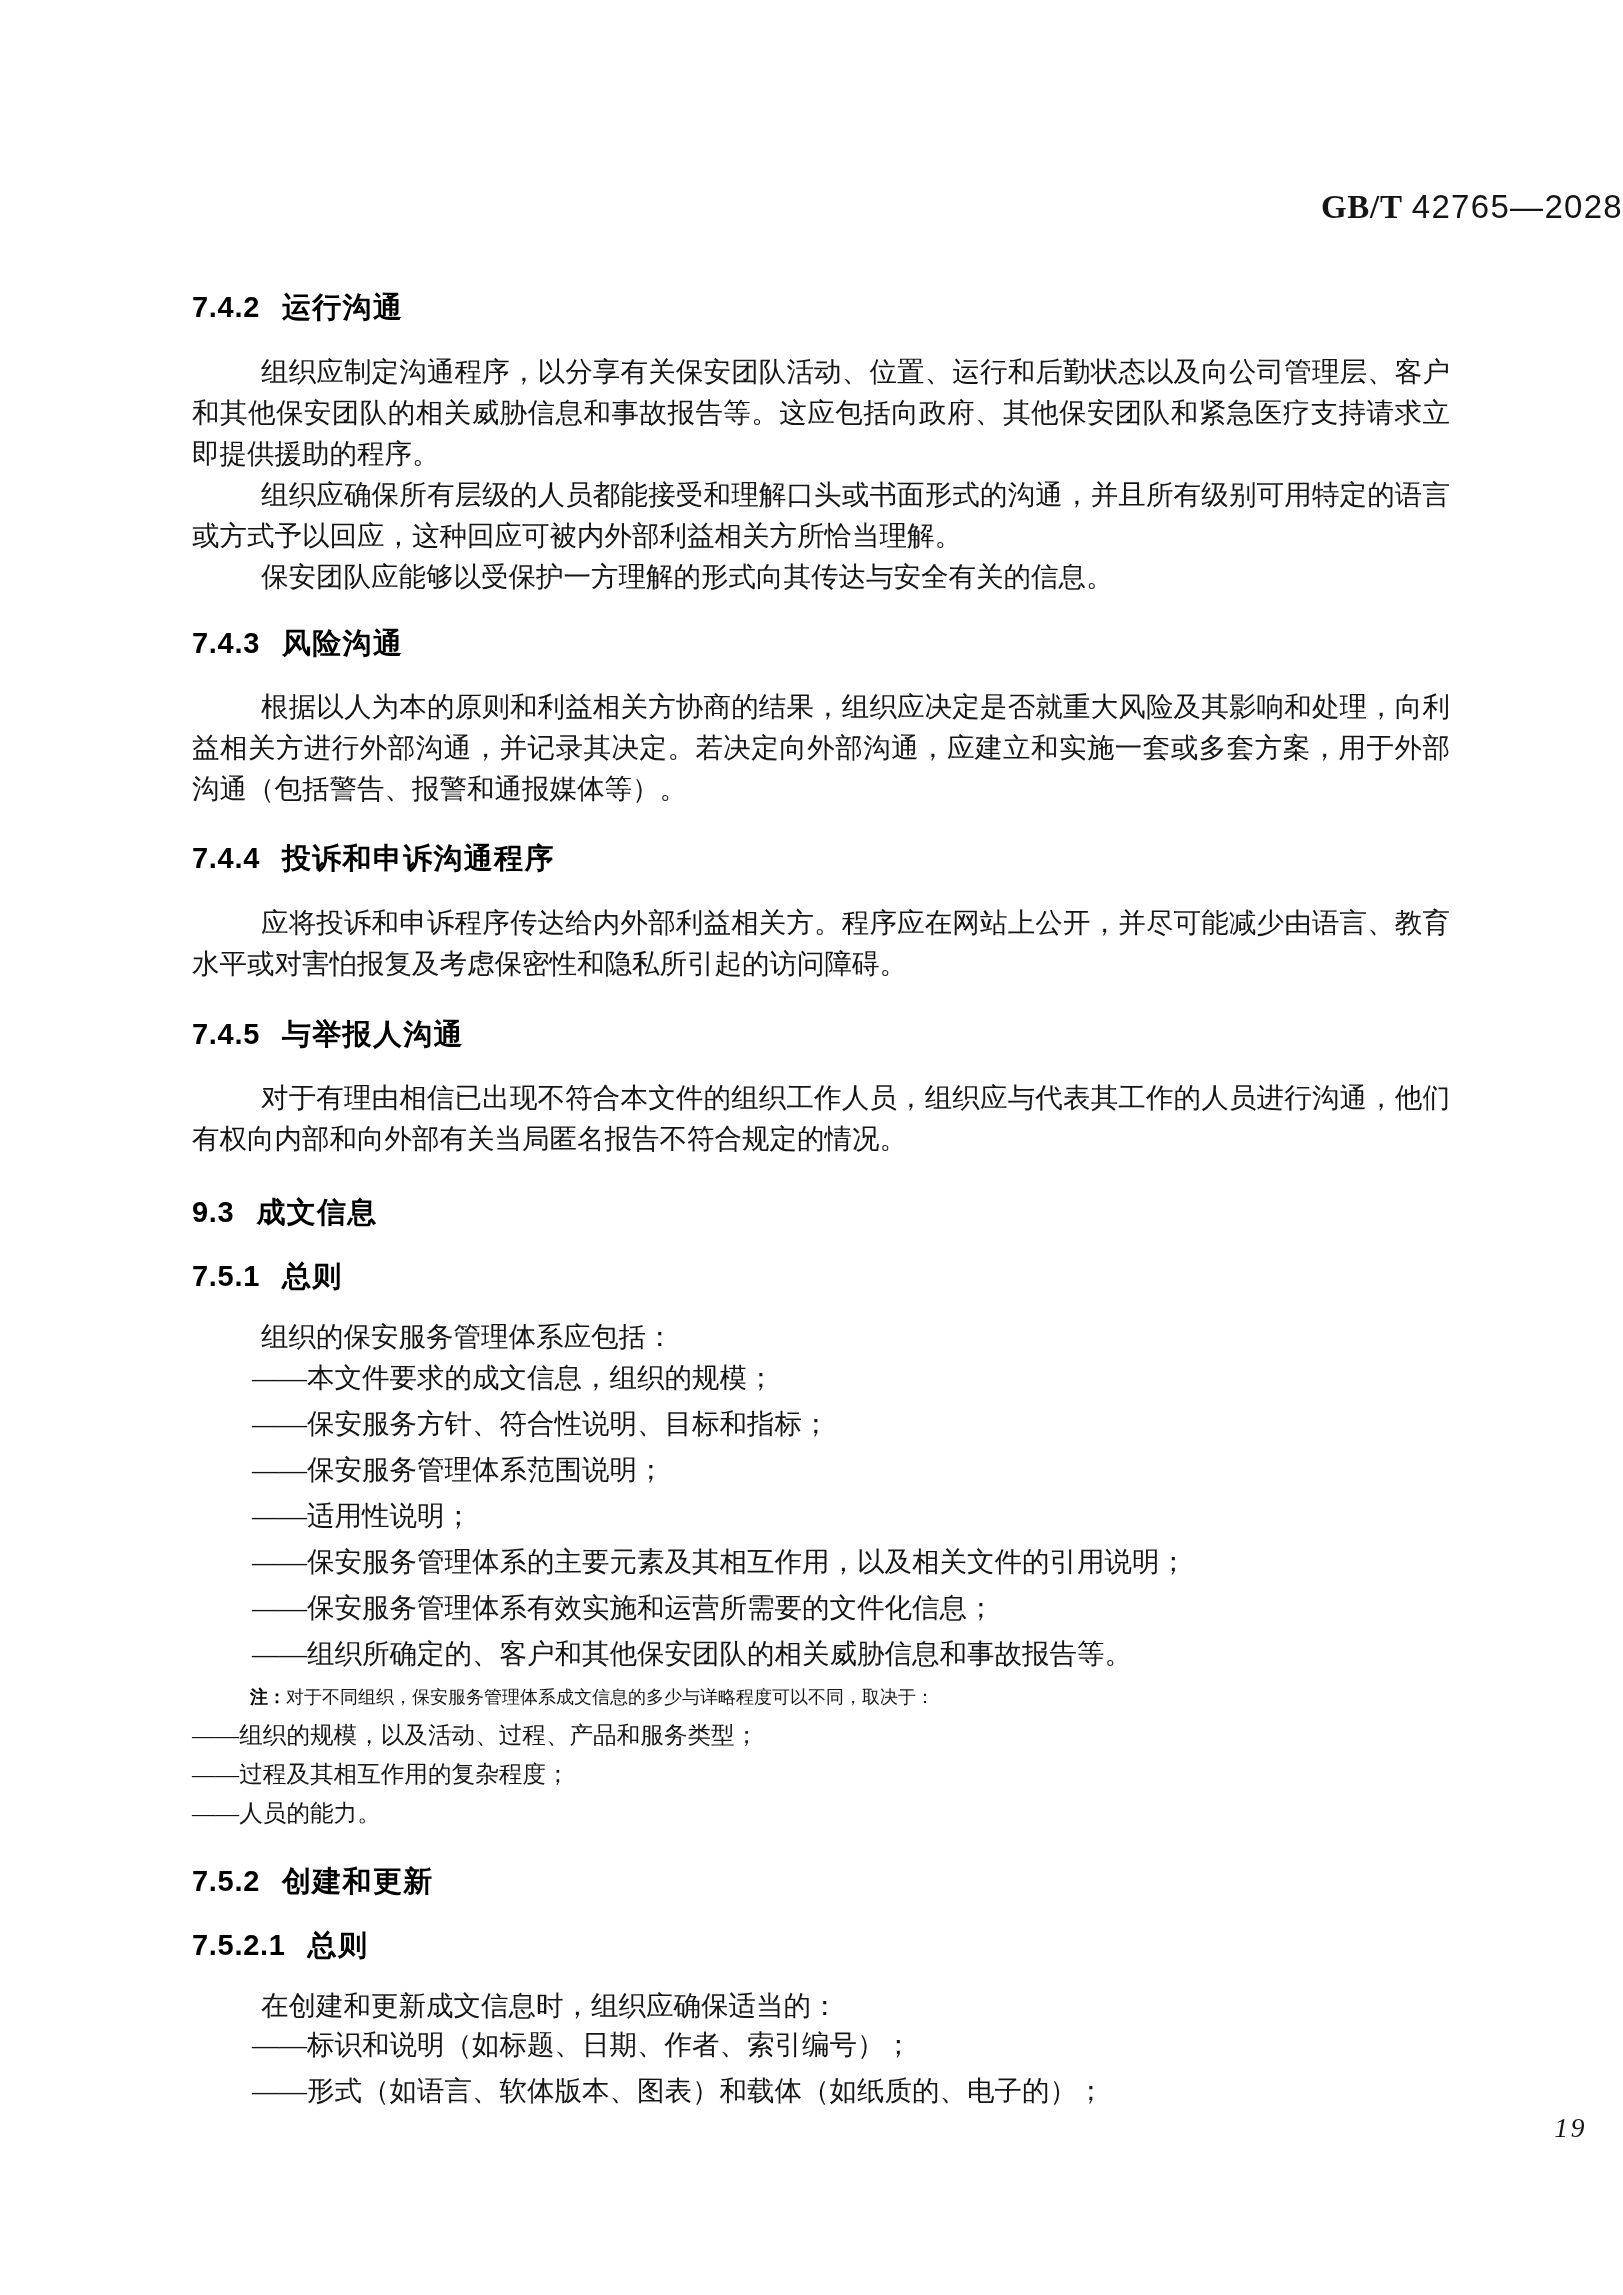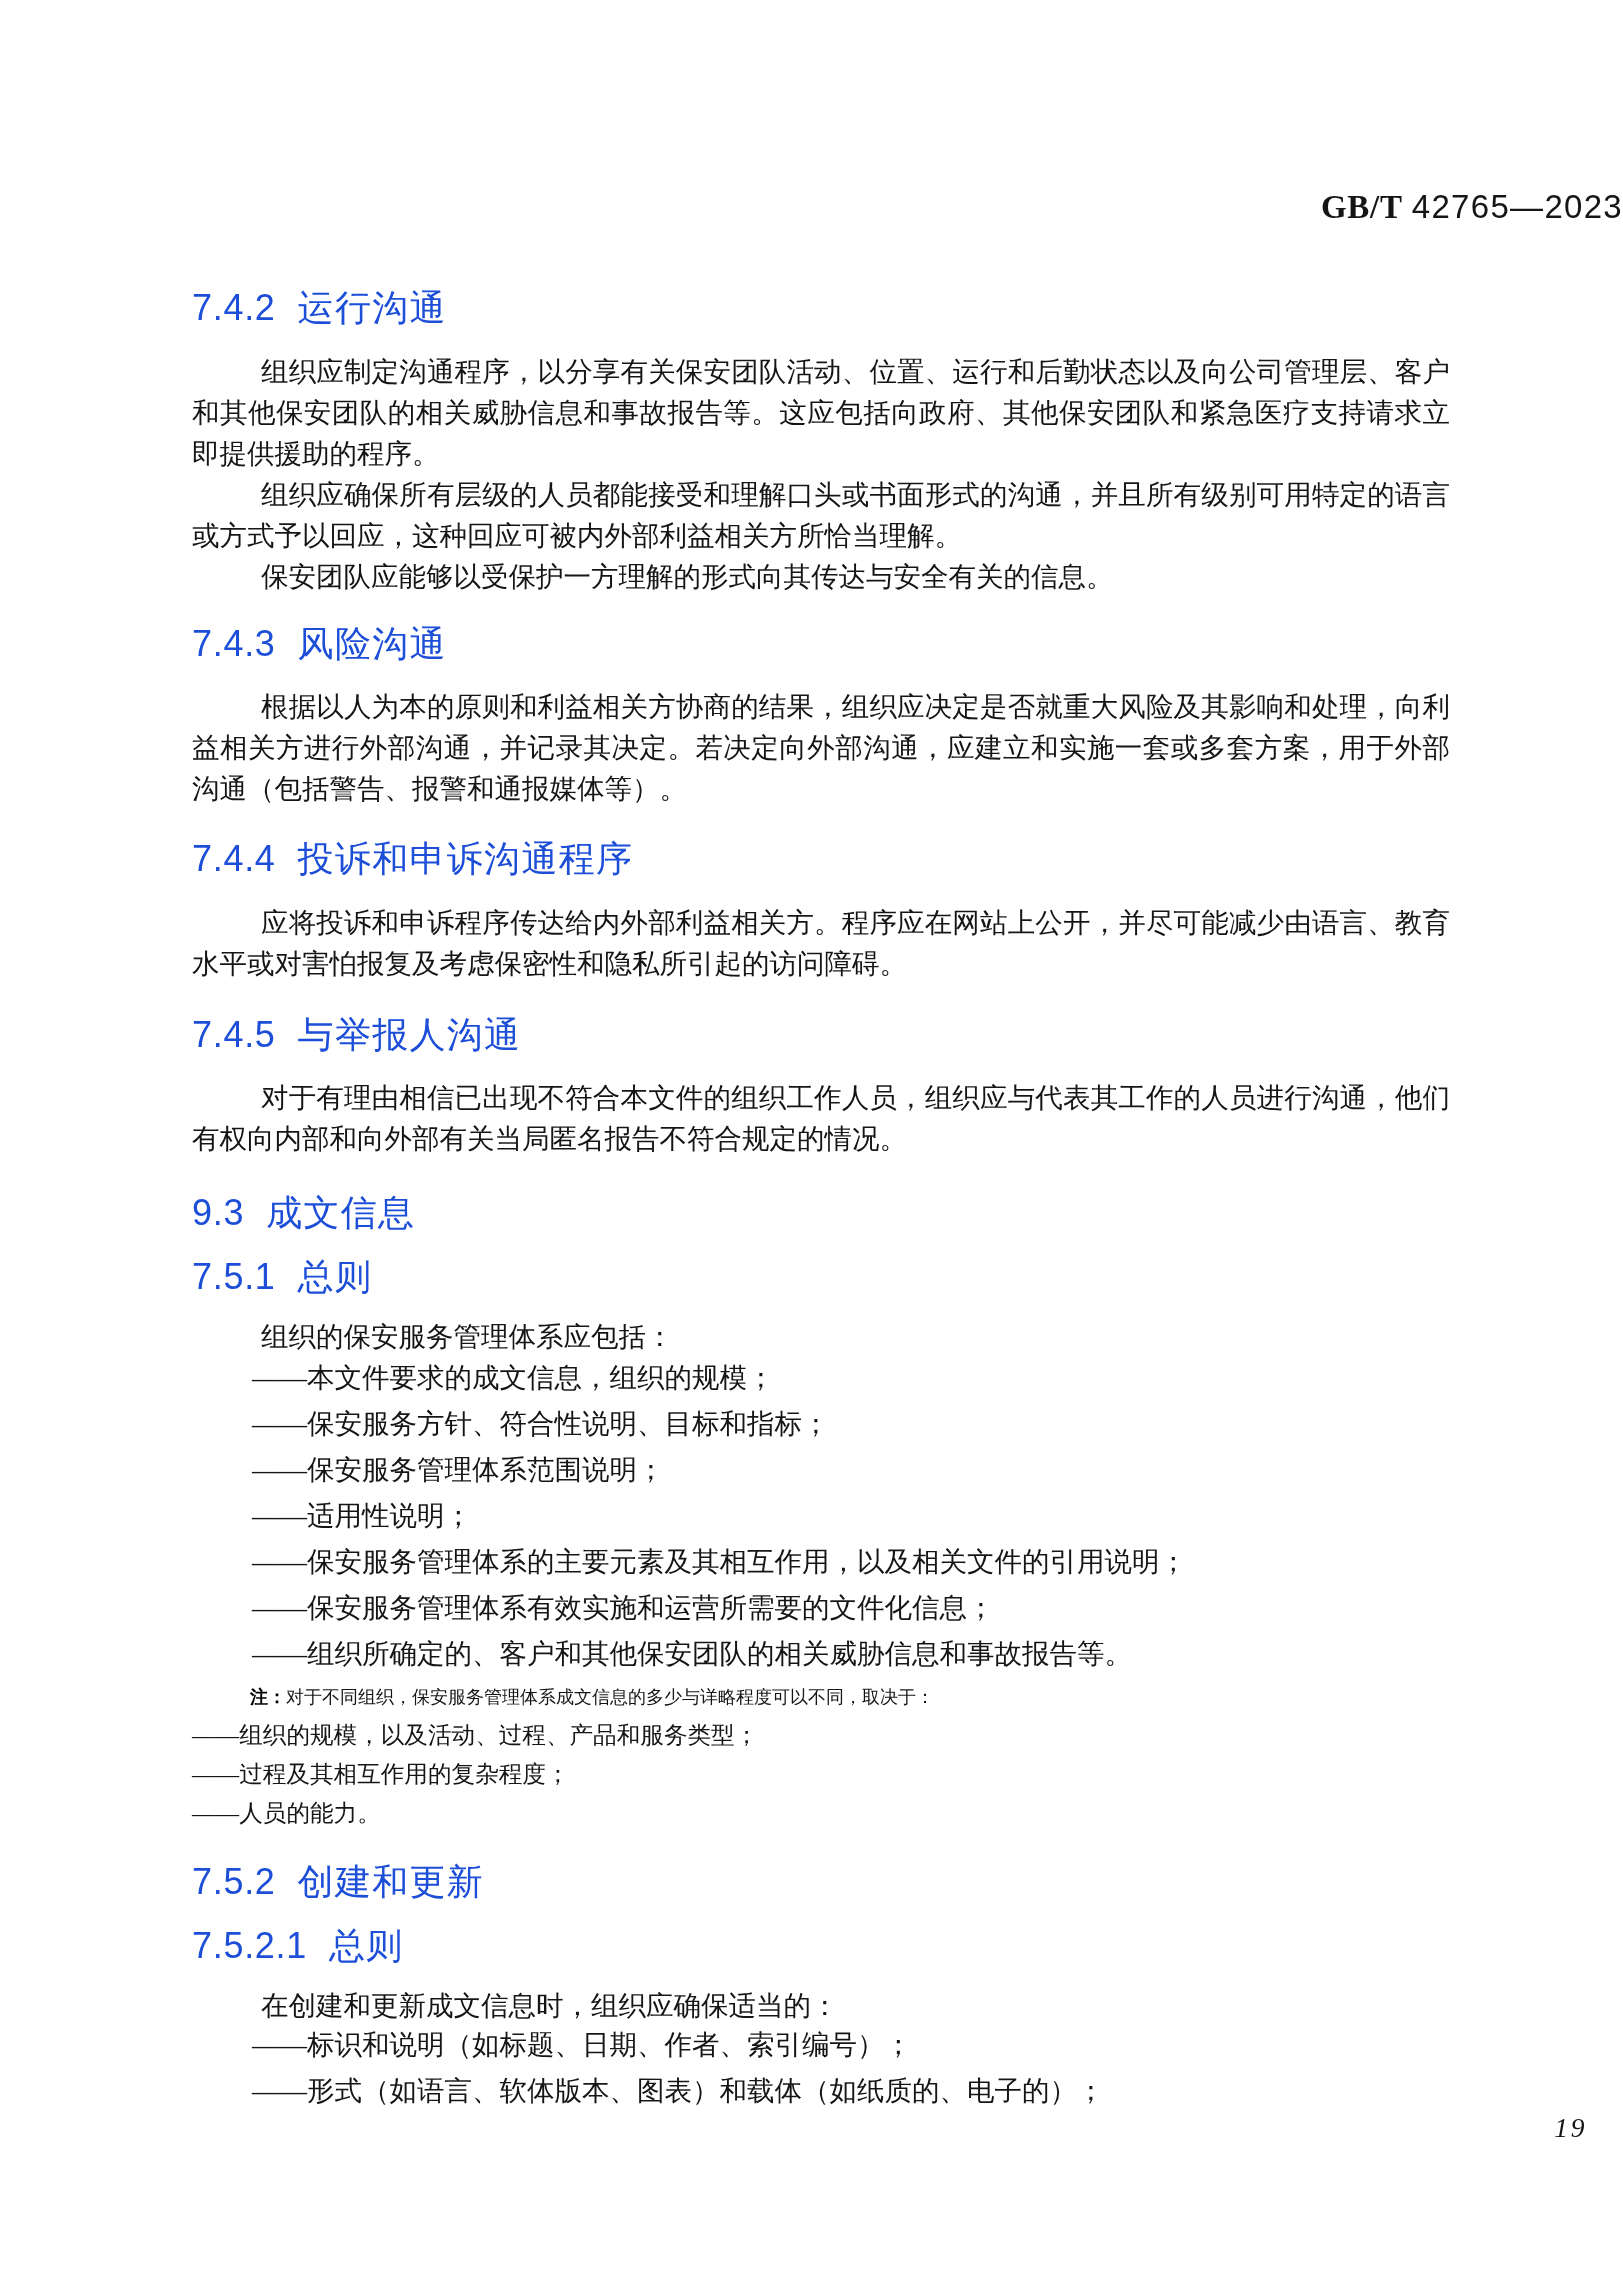--- a/index.html
+++ b/index.html
@@ -20,21 +20,21 @@
     font-family:Liberation Serif, serif;
     font-weight:bold;font-size:33px;letter-spacing:0.7px;
   }
   .doc-header .code-number{
     font-family:"Liberation Sans","DejaVu Sans",sans-serif;
     font-weight:500;font-size:33px;letter-spacing:1.3px;margin-left:9.2px;
   }
   .heading{
     position:absolute;left:0;width:100%;
     font-family:"Liberation Sans","DejaVu Sans",sans-serif;
-    font-weight:normal;font-size:36px;line-height:31px;color:#1d4ed8;
+    font-weight:bold;font-size:29px;line-height:31px;color:#000000;
     white-space:nowrap;
   }
   .heading .h-no{letter-spacing:0.7px;}
   .heading .h-title{margin-left:22px;letter-spacing:1.3px;}
   .para{
     position:absolute;left:0;width:100%;
     font-size:27.5px;line-height:41px;
     text-align:justify;text-align-last:left;
     text-indent:69px;
   }
@@ -63,21 +63,21 @@
     text-align:right;padding-right:36px;box-sizing:border-box;
     font-size:27.5px;line-height:27.5px;letter-spacing:2.6px;font-style:italic;
   }
 </style>
 </head>
 <body>
 
 <div class="page">
 
   <div class="doc-header">
-    <span class="code-prefix">GB/T</span><span class="code-number">42765—2023</span>
+    <span class="code-prefix">GB/T</span><span class="code-number">42765—2028</span>
   </div>
 
   <div class="content">
 
     <div class="heading" style="top:292px">
       <span class="h-no">7.4.2</span><span class="h-title">运行沟通</span>
     </div>
     <div class="para" style="top:351px">组织应制定沟通程序，以分享有关保安团队活动、位置、运行和后勤状态以及向公司管理层、客户和其他保安团队的相关威胁信息和事故报告等。这应包括向政府、其他保安团队和紧急医疗支持请求立即提供援助的程序。</div>
     <div class="para" style="top:474px">组织应确保所有层级的人员都能接受和理解口头或书面形式的沟通，并且所有级别可用特定的语言或方式予以回应，这种回应可被内外部利益相关方所恰当理解。</div>
     <div class="para single" style="top:556px">保安团队应能够以受保护一方理解的形式向其传达与安全有关的信息。</div>

